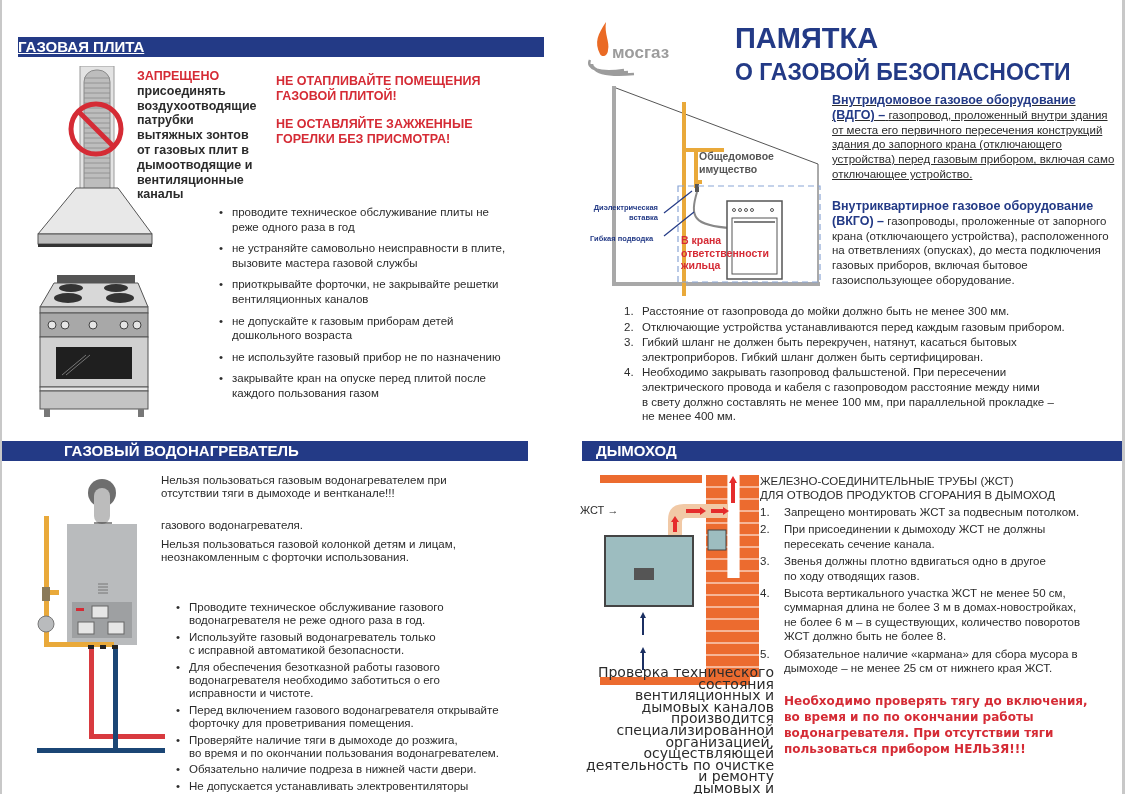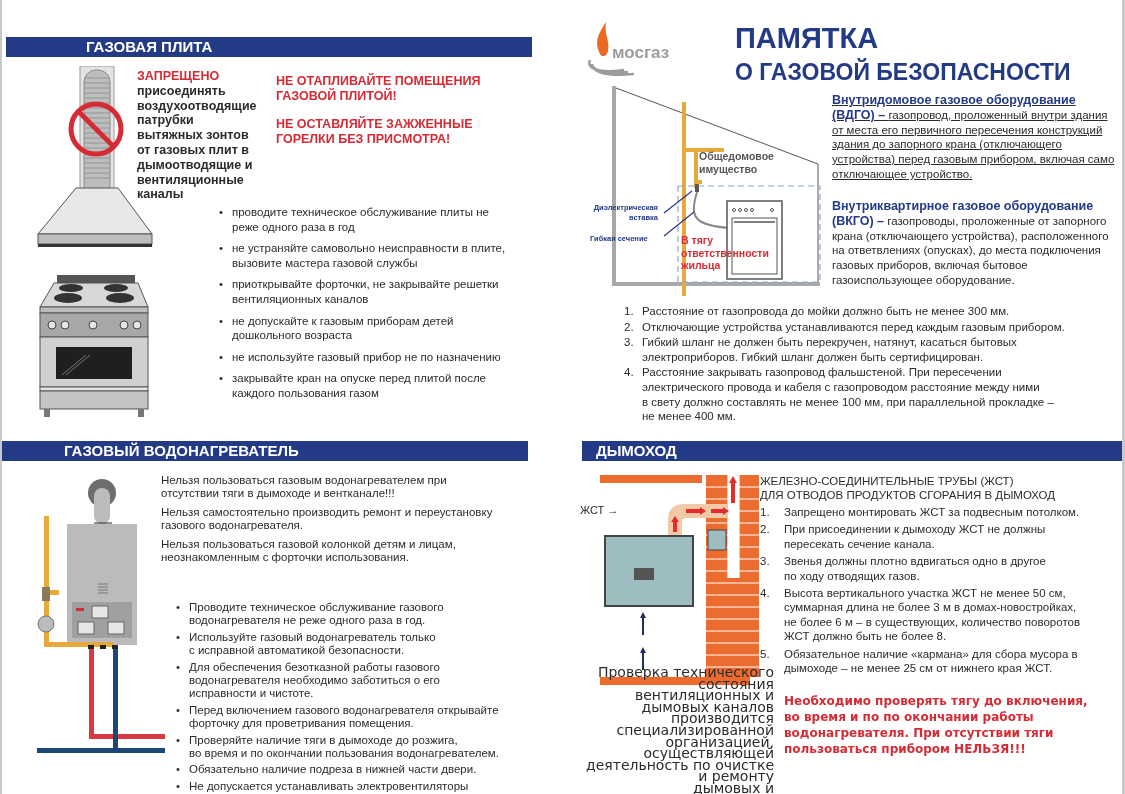--- a/index.html
+++ b/index.html
@@ -17,21 +17,21 @@
   ol.num li{position:relative;}
   ol.num li .n{position:absolute;left:0;top:0;}
   .t12{font-size:11.5px;line-height:14.6px;}
 </style>
 </head>
 <body>
 
 <div class="edge-l"></div>
 <div class="edge-r"></div>
 
-<div class="bar" style="left:6px;top:37px;width:526px;padding-left:80px;box-sizing:border-box;">
+<div class="bar" style="left:18px;top:37px;width:526px;box-sizing:border-box;text-decoration:underline;">
   <span>ГАЗОВАЯ ПЛИТА</span>
 </div>
 
 <svg class="abs" style="left:36px;top:66px;" width="120" height="190">
   <rect x="44" y="0" width="34" height="143" fill="#e3e3e3" stroke="#9a9a9a" stroke-width="1"></rect>
   <g>
     <rect x="48" y="4" width="26" height="145" rx="12" fill="#bdbdbd" stroke="#8a8a8a"></rect>
     <g stroke="#8a8a8a" stroke-width="0.8">
       <line x1="48" y1="12" x2="74" y2="12"></line>
         <line x1="48" y1="17" x2="74" y2="17"></line>
@@ -158,41 +158,41 @@
   <line x1="82" y1="150" x2="112" y2="126" stroke="#233a86" stroke-width="1.2"></line>
 </svg>
 <div class="abs" style="left:699px;top:150px;font-size:10.5px;line-height:13px;font-weight:bold;color:#555;">
   <div>Общедомовое</div>
   <div>имущество</div>
 </div>
 <div class="abs blue" style="left:588px;top:203px;font-size:7.5px;line-height:10px;font-weight:bold;text-align:right;width:70px;">
   <div>Диэлектрическая</div>
   <div>вставка</div>
 </div>
-<div class="abs blue" style="left:590px;top:234px;font-size:7.5px;font-weight:bold;">Гибкая сечение</div>
+<div class="abs blue" style="left:590px;top:234px;font-size:7.5px;font-weight:bold;">Гибкая подводка</div>
 <div class="abs red" style="left:681px;top:234px;font-size:10.5px;line-height:12.5px;font-weight:bold;">
-  <div>В тягу</div>
+  <div>В крана</div>
   <div>ответственности</div>
   <div>жильца</div>
 </div>
 
 <div class="abs t12" style="left:832px;top:93px;width:285px;line-height:14.8px;text-decoration:underline;">
   <span class="blue" style="font-weight:bold;font-size:12.5px;">Внутридомовое газовое оборудование (ВДГО) –</span>
   <span>газопровод, проложенный внутри здания от места его первичного пересечения конструкций здания до запорного крана (отключающего устройства) перед газовым прибором, включая само отключающее устройство.</span>
 </div>
 <div class="abs t12" style="left:832px;top:199px;width:285px;line-height:14.8px;">
   <span class="blue" style="font-weight:bold;font-size:12.5px;">Внутриквартирное газовое оборудование (ВКГО) –</span>
   <span>газопроводы, проложенные от запорного крана (отключающего устройства), расположенного на ответвлениях (опусках), до места подключения газовых приборов, включая бытовое газоиспользующее оборудование.</span>
 </div>
 
 <ol class="abs num t12" style="left:624px;top:304px;width:495px;line-height:14.6px;">
   <li style="padding-left:18px;margin-bottom:1px"><span class="n">1.</span><span>Расстояние от газопровода до мойки должно быть не менее 300 мм.</span></li>
   <li style="padding-left:18px;margin-bottom:1px"><span class="n">2.</span><span>Отключающие устройства устанавливаются перед каждым газовым прибором.</span></li>
   <li style="padding-left:18px;margin-bottom:1px"><span class="n">3.</span><span>Гибкий шланг не должен быть перекручен, натянут, касаться бытовых</span><br><span>электроприборов. Гибкий шланг должен быть сертифицирован.</span></li>
-  <li style="padding-left:18px"><span class="n">4.</span><span>Расстояние закрывать газопровод фальшстеной. При пересечении</span><br><span>электрического провода и кабеля с газопроводом расстояние между ними</span><br><span>в свету должно составлять не менее 100 мм, при параллельной прокладке –</span><br><span>не менее 400 мм.</span></li>
+  <li style="padding-left:18px"><span class="n">4.</span><span>Необходимо закрывать газопровод фальшстеной. При пересечении</span><br><span>электрического провода и кабеля с газопроводом расстояние между ними</span><br><span>в свету должно составлять не менее 100 мм, при параллельной прокладке –</span><br><span>не менее 400 мм.</span></li>
 </ol>
 
 <div class="bar" style="left:2px;top:441px;width:526px;padding-left:62px;box-sizing:border-box;">
   <span>ГАЗОВЫЙ ВОДОНАГРЕВАТЕЛЬ</span>
 </div>
 
 <svg class="abs" style="left:30px;top:470px;" width="135" height="290">
   <circle cx="72" cy="23" r="14" fill="#6e6e6e"></circle>
   <rect x="64" y="18" width="16" height="36" rx="8" fill="#bcbcbc"></rect>
   <line x1="64" y1="53" x2="82" y2="53" stroke="#222" stroke-width="1"></line>
@@ -220,21 +220,21 @@
     <rect x="70" y="175" width="6" height="4" fill="#222"></rect>
     <rect x="82" y="175" width="6" height="4" fill="#222"></rect>
   <rect x="59" y="179" width="5" height="89" fill="#d83a3f"></rect>
   <rect x="59" y="264" width="80" height="5" fill="#d83a3f"></rect>
   <rect x="83" y="179" width="5" height="100" fill="#1b4675"></rect>
   <rect x="7" y="278" width="130" height="5" fill="#1b4675"></rect>
 </svg>
 
 <div class="abs t12" style="left:161px;top:474px;width:365px;line-height:13.4px;">
   <div style="margin-bottom:5px"><span>Нельзя пользоваться газовым водонагревателем при</span><br><span>отсутствии тяги в дымоходе и вентканале!!!</span></div>
-  <div style="margin-bottom:5px"><span>Нельзя самостоятельно производить ремонт и переустановку</span><br><span>газового водонагревателя.</span></div>
+  <div style="margin-bottom:5px"><br><span>газового водонагревателя.</span></div>
   <div><span>Нельзя пользоваться газовой колонкой детям и лицам,</span><br><span>неознакомленным с форточки использования.</span></div>
 </div>
 
 <ul class="abs bul t12" style="left:173px;top:601px;width:355px;line-height:13.4px;">
   <li style="margin-bottom:3px"><span>Проводите техническое обслуживание газового</span><br><span>водонагревателя не реже одного раза в год.</span></li>
   <li style="margin-bottom:3px"><span>Используйте газовый водонагреватель только</span><br><span>с исправной автоматикой безопасности.</span></li>
   <li style="margin-bottom:3px"><span>Для обеспечения безотказной работы газового</span><br><span>водонагревателя необходимо заботиться о его</span><br><span>исправности и чистоте.</span></li>
   <li style="margin-bottom:3px"><span>Перед включением газового водонагревателя открывайте</span><br><span>форточку  для проветривания помещения.</span></li>
   <li style="margin-bottom:3px"><span>Проверяйте наличие тяги в дымоходе до розжига,</span><br><span>во время и по окончании пользования водонагревателем.</span></li>
   <li style="margin-bottom:3px"><span>Обязательно наличие подреза в нижней части двери.</span></li>

